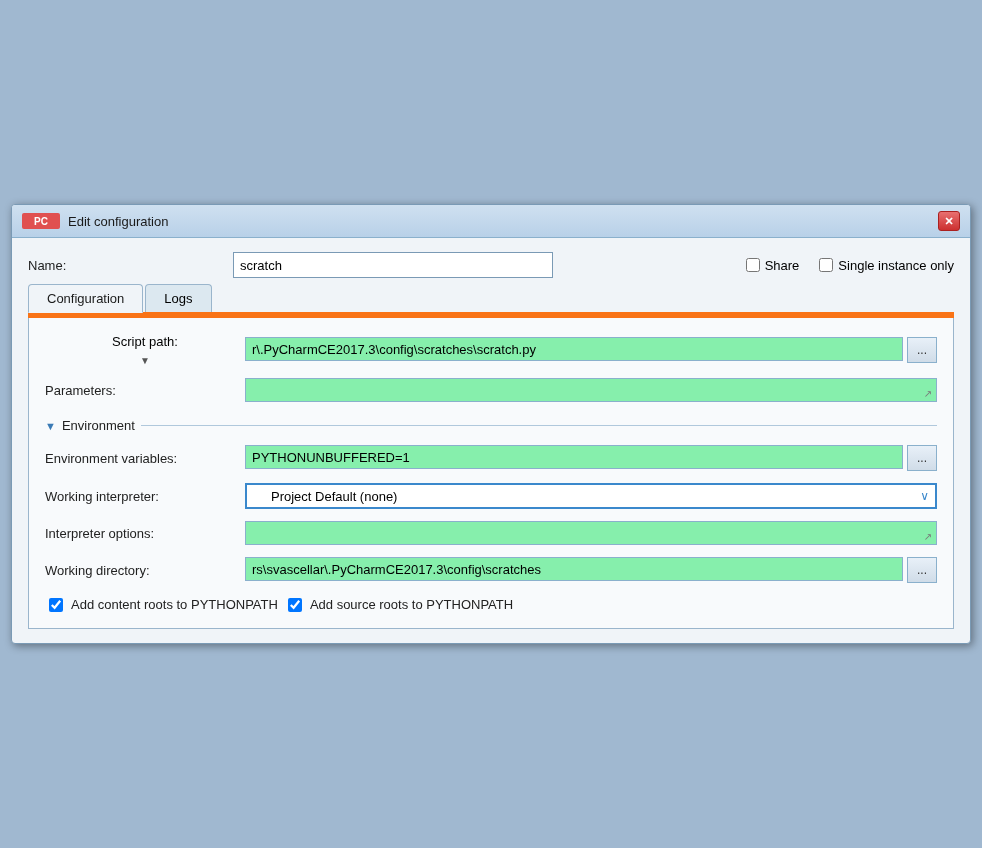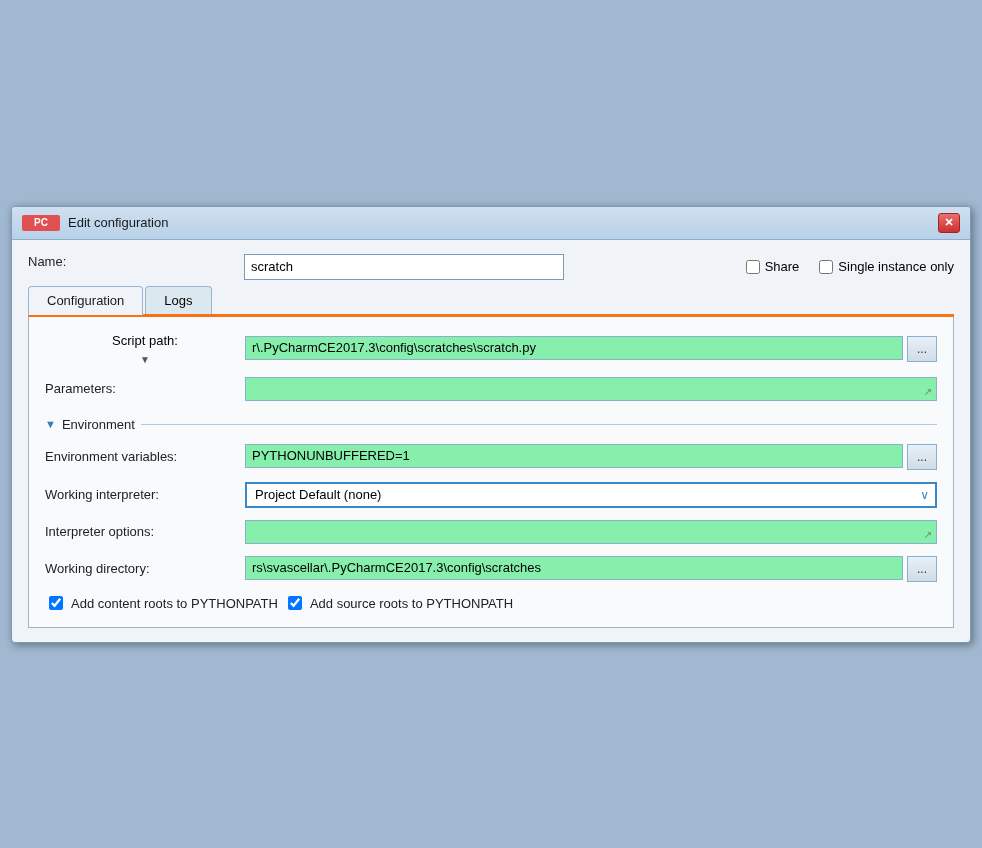--- a/index.html
+++ b/index.html
@@ -63,21 +63,22 @@
       justify-content: center;
       color: white;
       font-size: 11px;
       font-weight: bold;
     }
     .dialog-body {
       padding: 14px 16px;
     }
     .name-row {
       display: flex;
-      gap: 16px;
+      align-items: center;
+      gap: 5px;
       margin-bottom: 6px;
     }
     .name-input {
       width: 320px;
       height: 26px;
       border: 1px solid #7a9ab5;
       background: white;
       padding: 2px 6px;
       font-size: 13px;
     }
@@ -93,21 +94,21 @@
       gap: 5px;
       cursor: pointer;
     }
     .checkbox-label input[type=checkbox] {
       width: 14px;
       height: 14px;
       cursor: pointer;
     }
     .tabs {
       display: flex;
-      border-bottom: 3px solid #f97316;
+      border-bottom: 6px solid #f97316;
       margin-bottom: 0;
       align-items: center;
     }
     .tab {
       padding: 6px 18px;
       border: 1px solid #9ab5cc;
       border-bottom: none;
       background: #dce8f0;
       cursor: pointer;
       border-radius: 4px 4px 0 0;
@@ -220,21 +221,21 @@
     .divider-line {
       flex: 1;
       height: 1px;
       background: #b0c8dc;
     }
     .select-input {
       flex: 1;
       height: 26px;
       border: 2px solid #3a88cc;
       background: white;
-      padding: 2px 8px;
+      padding: 2px 24px;
       font-size: 13px;
       font-family: inherit;
       appearance: none;
       cursor: pointer;
     }
     .select-wrapper {
       flex: 1;
       position: relative;
       display: flex;
     }

